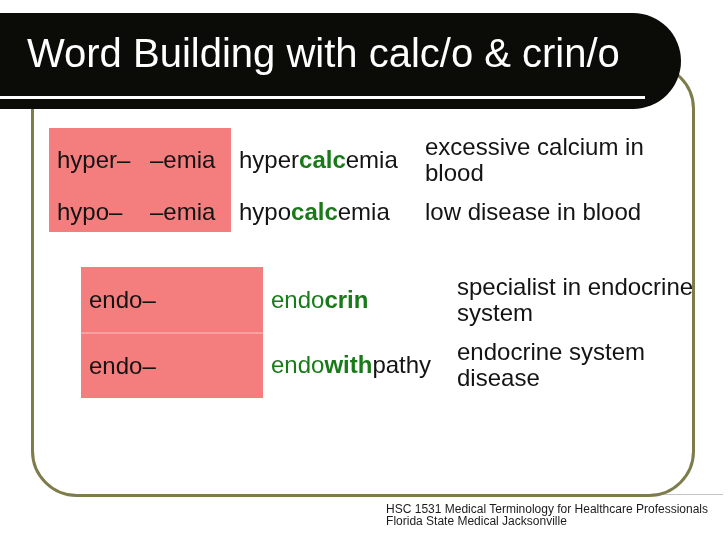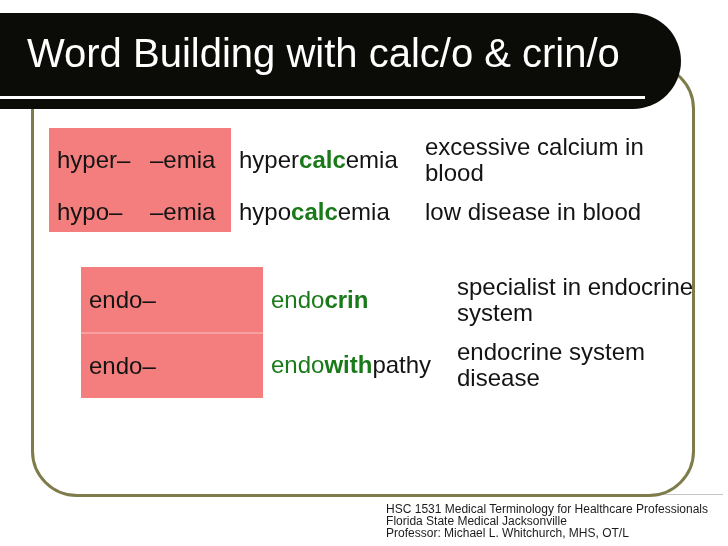--- a/index.html
+++ b/index.html
@@ -115,14 +115,13 @@
       <span class="t-suf">pathy</span>
     </div>
   <div class="cell c3">endocrine system
 disease</div>
 </div>
 
 <div class="footer-rule"></div>
 <div class="footer">
   <div>HSC 1531 Medical Terminology for Healthcare Professionals</div>
   <div>Florida State Medical Jacksonville</div>
-  <div>Professor: Michael L. Whitchurch, MHS, OT/L</div>
 </div>
 
 </body></html>

